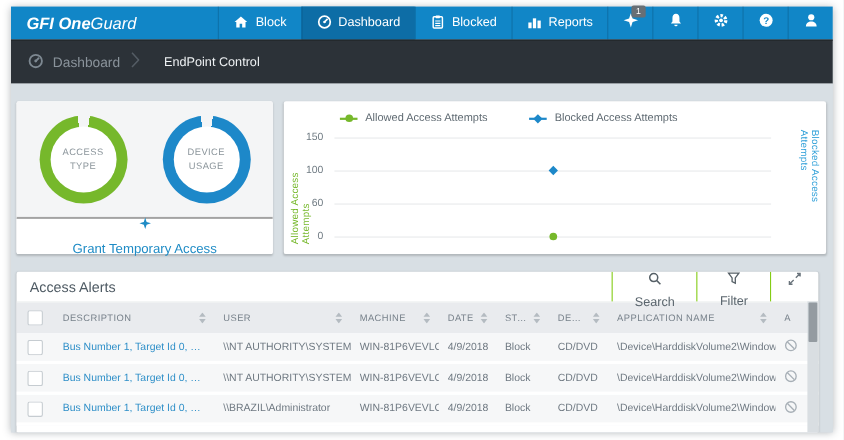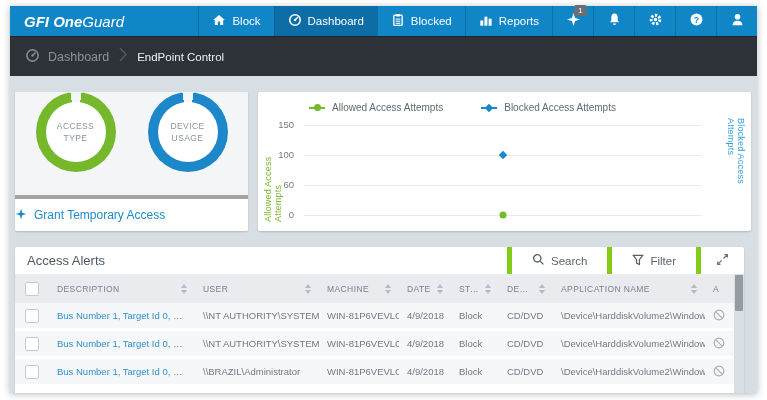--- a/index.html
+++ b/index.html
@@ -19,38 +19,38 @@
   .nav-tab.active{background:#0d6da6;}
   .icon-tab{width:40px;display:flex;align-items:center;justify-content:center;position:relative;cursor:pointer;
             border-left:1px solid rgba(8,58,88,.28);}
   .badge{position:absolute;top:-1px;right:6px;min-width:11px;height:11px;background:#686f75;color:#fff;
          font-size:8px;line-height:11px;text-align:center;border-radius:2px;padding:0 1px;}
 
   
   .breadcrumb{flex:0 0 39px;background:#2c3238;border-top:1px solid #222629;display:flex;align-items:center;
               padding:0 15px;gap:10px;}
   .bc-section{display:flex;align-items:center;gap:8px;color:#8a939b;font-size:12.5px;cursor:pointer;}
-  .bc-page{color:#eef1f3;font-size:11.5px;}
+  .bc-page{color:#eef1f3;font-size:11.5px;margin-left:12px;}
 
   
   .content{flex:1;background:#d8dfe4;padding:16px 6px 0 5px;overflow:hidden;}
   .cards{display:flex;gap:10px;height:139px;}
   .card{background:#fff;border-radius:2px;box-shadow:0 1px 2px rgba(0,0,0,.18);box-sizing:border-box;}
 
   
   .donut-card{width:233px;display:flex;flex-direction:column;}
-  .donut-zone{flex:1;background:#f4f5f6;border-bottom:4px solid #a3a3a3;border-radius:2px 2px 0 0;
-              display:flex;justify-content:center;gap:32px;}
+  .donut-zone{flex:1;background:#f4f5f6;border-bottom:2px solid #a3a3a3;border-radius:2px 2px 0 0;
+              display:flex;align-items:center;justify-content:center;gap:32px;}
   .donut{width:80px;height:80px;border-radius:50%;position:relative;}
   .donut.green{background:conic-gradient(from 8deg,#76b82b 0 344deg,#f4f5f6 344deg 360deg);}
   .donut.blue{background:conic-gradient(from 8deg,#1d88c9 0 344deg,#f4f5f6 344deg 360deg);}
   .donut-inner{position:absolute;inset:10px;background:#fff;border-radius:50%;display:flex;flex-direction:column;
                align-items:center;justify-content:center;color:#8b959b;font-size:8.5px;letter-spacing:.4px;line-height:1.45;}
-  .grant-row{height:32px;background:#fff;border-radius:0 0 2px 2px;display:flex;align-items:center;justify-content:flex-start;
-             gap:7px;color:#1e8bc5;font-size:12px;cursor:pointer;}
+  .grant-row{height:32px;background:#fff;border-radius:0 0 2px 2px;display:flex;align-items:center;justify-content:center;
+             gap:7px;color:#1e8bc5;font-size:12px;cursor:pointer;flex-direction:column;}
 
   
   .chart-card{flex:1;position:relative;padding-top:10px;}
   .legend{display:flex;justify-content:center;gap:38px;align-items:center;font-size:10px;color:#5f6a72;
           transform:translateX(-42px);}
   .legend-item{display:flex;align-items:center;gap:7px;cursor:pointer;}
   .lm{position:relative;width:16px;height:7px;display:inline-block;}
   .lm .line{position:absolute;left:0;right:0;top:2.5px;height:2px;}
   .lm .dot{position:absolute;left:4.5px;top:0;width:7px;height:7px;border-radius:50%;}
   .lm .dia{position:absolute;left:5px;top:.5px;width:6px;height:6px;transform:rotate(45deg);}
@@ -67,21 +67,21 @@
   .ylab{position:absolute;top:26px;height:104px;display:flex;align-items:center;justify-content:center;font-size:9px;letter-spacing:.2px;}
   .ylab-left{left:5px;color:#76b82b;writing-mode:vertical-rl;transform:rotate(180deg);}
   .ylab-right{right:5px;color:#2d9fd8;writing-mode:vertical-rl;}
 
   
   .alerts{margin-top:16px;margin-right:7px;background:#fff;border-radius:2px;box-shadow:0 1px 2px rgba(0,0,0,.18);
           position:relative;height:151px;overflow:hidden;}
   .alerts-toolbar{height:27px;display:flex;align-items:stretch;border-bottom:1px solid #eceeef;}
   .alerts-title{flex:1;display:flex;align-items:center;padding-left:12px;font-size:13px;color:#4e5a63;}
   .tool{display:flex;align-items:center;gap:6px;font-size:11.5px;color:#5a656d;padding:0 20px;cursor:pointer;
-        border-left:5px solid #84cc16;}
+        border-left:1px solid #84cc16;flex-direction:column;}
   .tool.expand{padding:0 15px;}
   .thead{height:28px;background:#e9ebee;display:flex;align-items:center;font-size:8.5px;color:#78828b;letter-spacing:.4px;}
   .tcell{padding:0 8px;box-sizing:border-box;display:flex;align-items:center;justify-content:space-between;overflow:hidden;white-space:nowrap;}
   .c0{width:34px;justify-content:center;}
   .c1{width:146px;gap:38px;}.c2{width:124px;}.c3{width:80px;}.c4{width:52px;}.c5{width:48px;}.c6{width:54px;}.c7{width:152px;}
   .c8{flex:1;justify-content:flex-start;}
   .trow{height:28px;display:flex;align-items:center;background:#f6f7f8;border-bottom:3px solid #fff;
         font-size:9.5px;color:#6f7982;box-sizing:border-box;}
   .trow .tcell{justify-content:flex-start;}
   .trow .c0{justify-content:center;}

